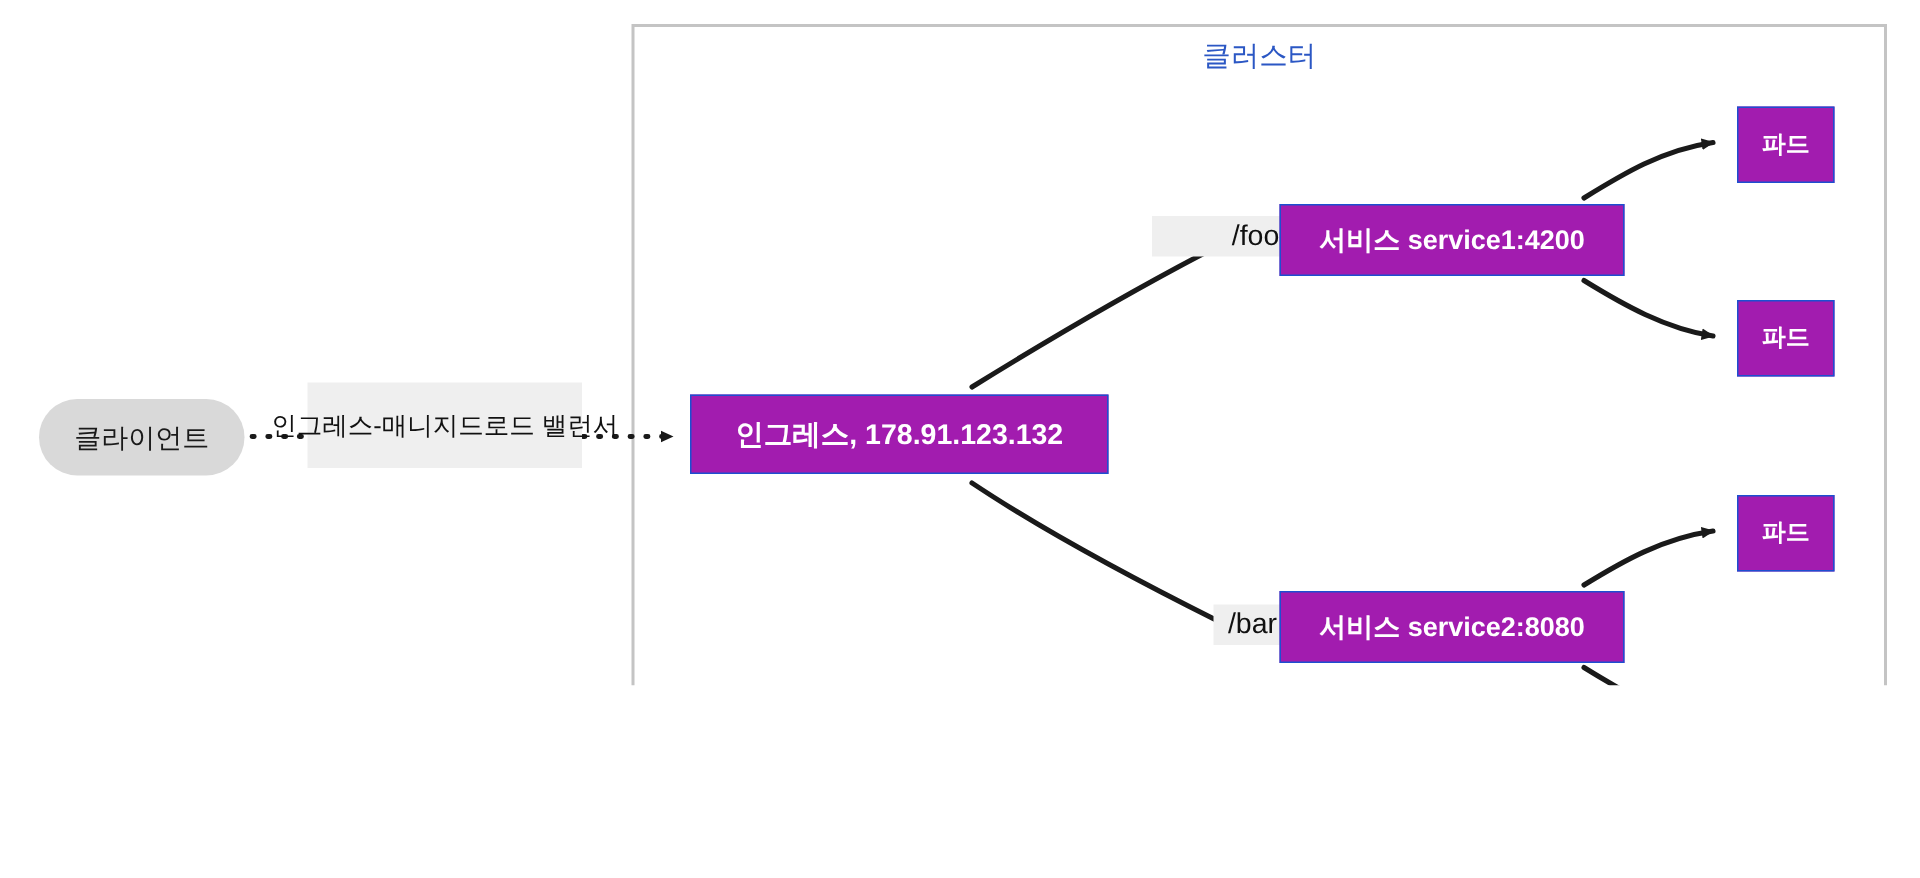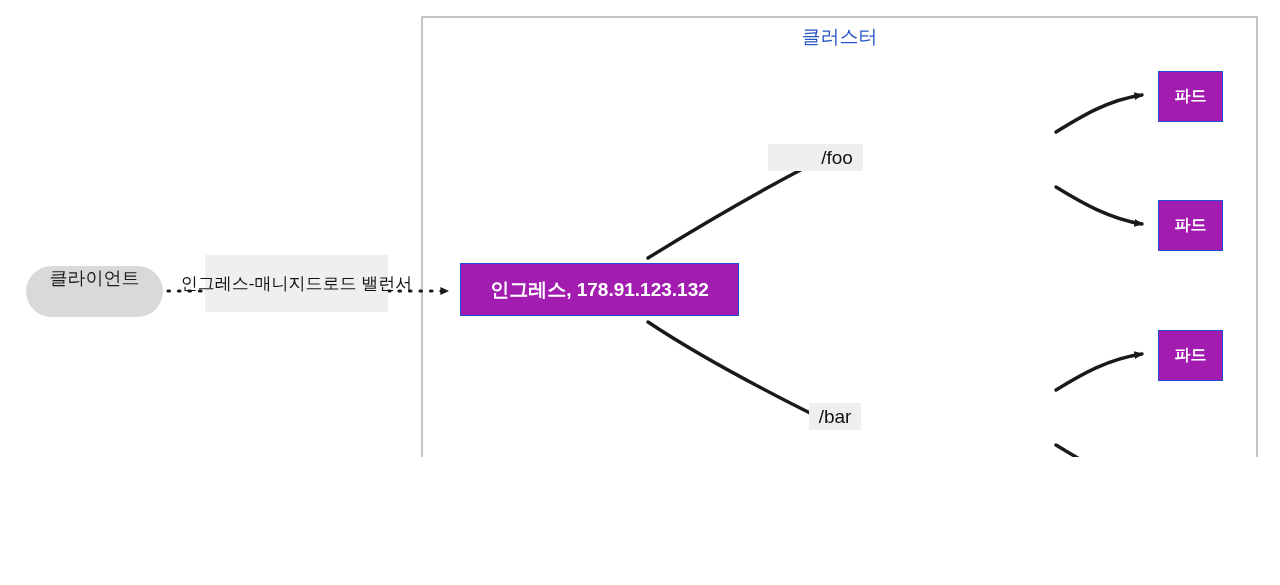--- a/index.html
+++ b/index.html
@@ -50,21 +50,21 @@
   
   .client-node {
     position: absolute;
     left: 26px;
     top: 266px;
     width: 137px;
     height: 51px;
     background: #d9d9d9;
     border-radius: 26px;
     display: flex;
-    align-items: flex-start;
+    align-items: center;
     justify-content: center;
     color: #1a1a1a;
     font-size: 18px;
   }
 
   
   .bluebox {
     position: absolute;
     background: #a21caf;
     border: 1px solid #1d4fd0;
@@ -205,20 +205,26 @@
     <span>로드 밸런서</span>
   </div>
 
   <div class="bluebox ingress-node">
     <span>인그레스, 178.91.123.132</span>
   </div>
 
   <div class="edge-label path-label" id="label-foo">/foo</div>
   <div class="edge-label path-label" id="label-bar">/bar</div>
 
+  <div class="bluebox service-node" id="service1">
+    <span>서비스 service1:4200</span>
+  </div>
+  <div class="bluebox service-node" id="service2">
+    <span>서비스 service2:8080</span>
+  </div>
 
   <div class="bluebox pod-node" id="pod1">
     <span>파드</span>
   </div>
   <div class="bluebox pod-node" id="pod2">
     <span>파드</span>
   </div>
   <div class="bluebox pod-node" id="pod3">
     <span>파드</span>
   </div>

